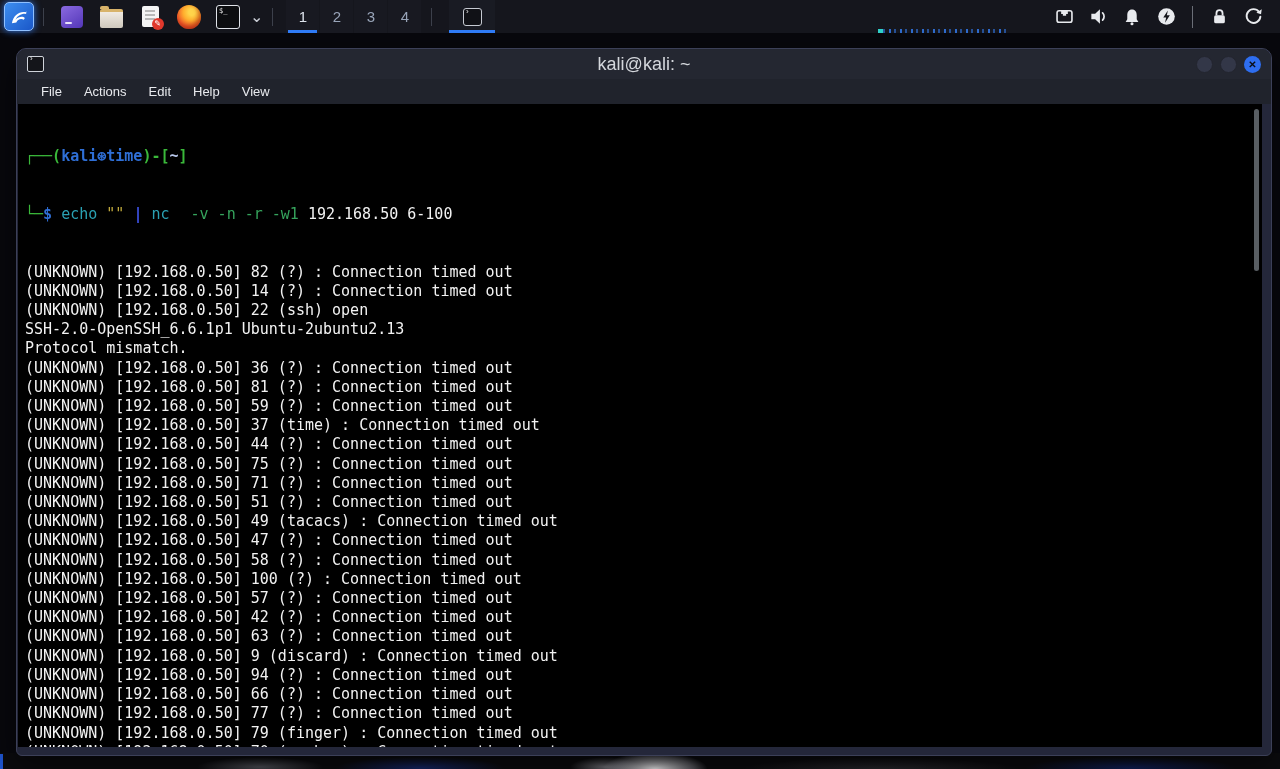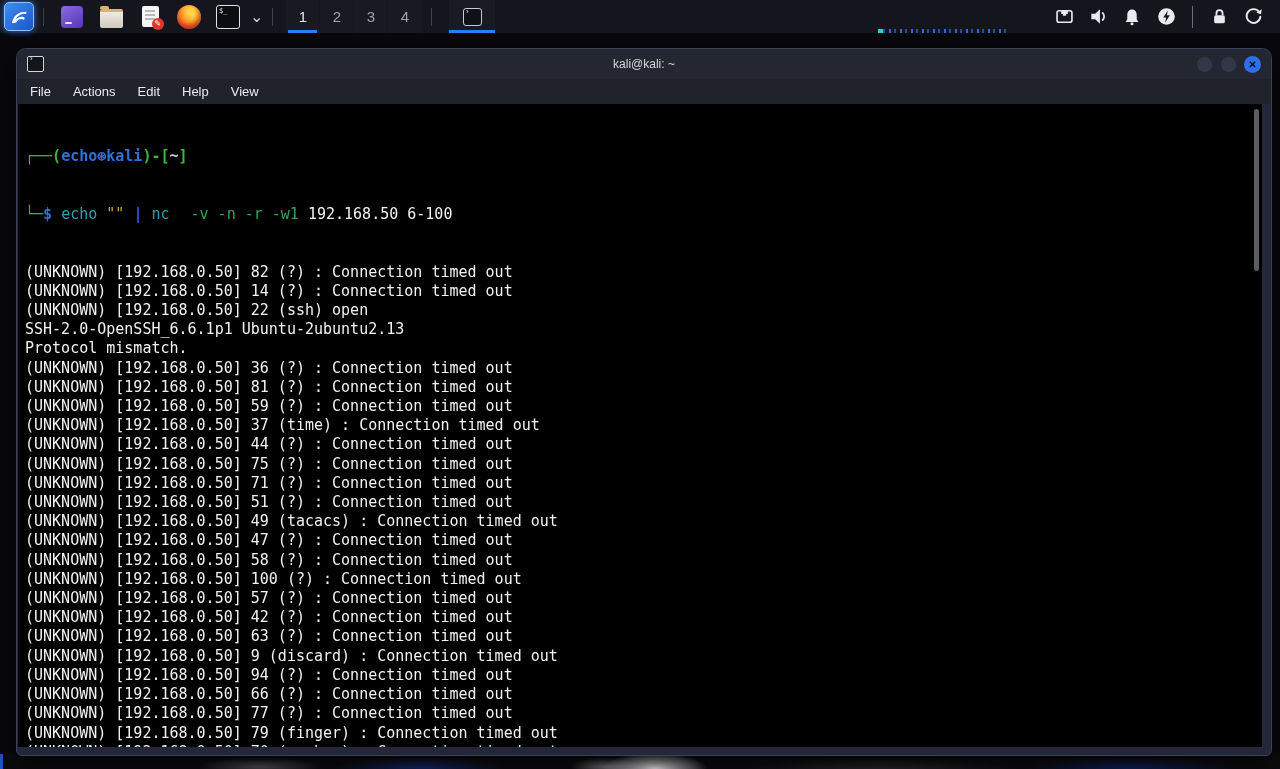--- a/index.html
+++ b/index.html
@@ -84,28 +84,28 @@
     display:flex;flex-direction:column;
   }
   .titlebar{
     height:30px;flex:0 0 auto;background:#242731;border-radius:9px 9px 0 0;
     display:flex;align-items:center;position:relative;
   }
   .tb-icon{width:15px;height:14px;background:#14151a;border:1px solid #cfd3da;border-radius:2px;margin-left:10px;position:relative;}
   .tb-icon::before{content:"›";position:absolute;left:2px;top:-3px;color:#e8e8e8;font-size:8px;}
   .tb-title{
     position:absolute;left:0;right:0;text-align:center;
-    font-size:12px;color:#d4d7dc;pointer-events:none;
+    font-size:18px;color:#d4d7dc;pointer-events:none;
   }
   .tb-buttons{position:absolute;right:10px;top:0;height:30px;display:flex;align-items:center;gap:7px;}
   .wbtn{width:17px;height:17px;border-radius:50%;cursor:pointer;}
   .wbtn.plain{background:#333748;border:1px solid #23252f;box-sizing:border-box;}
   .wbtn.close{background:#2e6ef0;color:#0b0e14;font-size:10px;font-weight:bold;line-height:17px;text-align:center;}
   .menubar{
-    height:25px;flex:0 0 auto;background:#20232c;display:flex;align-items:center;padding-left:2px;
+    height:25px;flex:0 0 auto;background:#20232c;display:flex;align-items:center;padding-left:13px;
   }
   .menu-item{padding:0 11px;font-size:13px;color:#e8eaee;cursor:pointer;}
   .screen-wrap{
     flex:1;margin:0 9px 8px 1px;background:#000;position:relative;overflow:hidden;
   }
   .screen{
     padding:5px 0 0 7px;
     font:15px/19.2px "DejaVu Sans Mono",monospace;
     color:#f2f2f2;white-space:pre;
   }
@@ -223,19 +223,19 @@
   </div>
   <div class="menubar">
     <div class="menu-item">File</div>
     <div class="menu-item">Actions</div>
     <div class="menu-item">Edit</div>
     <div class="menu-item">Help</div>
     <div class="menu-item">View</div>
   </div>
   <div class="screen-wrap">
     <div class="screen">
-      <div class="line"><span class="g">┌──(</span><span class="b">echo⊛kali</span><span class="g">)-[</span><span class="pw">~</span><span class="g">]</span></div>
+      <div class="line"><span class="g">┌──(</span><span class="b">kali⊛time</span><span class="g">)-[</span><span class="pw">~</span><span class="g">]</span></div>
       <div class="line"><span class="g">└─</span><span class="b">$</span><span> </span><span class="t">echo</span><span> </span><span class="y">""</span><span> </span><span class="pipe">|</span><span> </span><span class="t">nc</span><span> </span><span class="fl">-v -n -r -w1</span><span> </span><span class="w">192.168.50 6-100</span></div>
       <div><div class="line out">(UNKNOWN) [192.168.0.50] 82 (?) : Connection timed out</div><div class="line out">(UNKNOWN) [192.168.0.50] 14 (?) : Connection timed out</div><div class="line out">(UNKNOWN) [192.168.0.50] 22 (ssh) open</div><div class="line out">SSH-2.0-OpenSSH_6.6.1p1 Ubuntu-2ubuntu2.13</div><div class="line out">Protocol mismatch.</div><div class="line out">(UNKNOWN) [192.168.0.50] 36 (?) : Connection timed out</div><div class="line out">(UNKNOWN) [192.168.0.50] 81 (?) : Connection timed out</div><div class="line out">(UNKNOWN) [192.168.0.50] 59 (?) : Connection timed out</div><div class="line out">(UNKNOWN) [192.168.0.50] 37 (time) : Connection timed out</div><div class="line out">(UNKNOWN) [192.168.0.50] 44 (?) : Connection timed out</div><div class="line out">(UNKNOWN) [192.168.0.50] 75 (?) : Connection timed out</div><div class="line out">(UNKNOWN) [192.168.0.50] 71 (?) : Connection timed out</div><div class="line out">(UNKNOWN) [192.168.0.50] 51 (?) : Connection timed out</div><div class="line out">(UNKNOWN) [192.168.0.50] 49 (tacacs) : Connection timed out</div><div class="line out">(UNKNOWN) [192.168.0.50] 47 (?) : Connection timed out</div><div class="line out">(UNKNOWN) [192.168.0.50] 58 (?) : Connection timed out</div><div class="line out">(UNKNOWN) [192.168.0.50] 100 (?) : Connection timed out</div><div class="line out">(UNKNOWN) [192.168.0.50] 57 (?) : Connection timed out</div><div class="line out">(UNKNOWN) [192.168.0.50] 42 (?) : Connection timed out</div><div class="line out">(UNKNOWN) [192.168.0.50] 63 (?) : Connection timed out</div><div class="line out">(UNKNOWN) [192.168.0.50] 9 (discard) : Connection timed out</div><div class="line out">(UNKNOWN) [192.168.0.50] 94 (?) : Connection timed out</div><div class="line out">(UNKNOWN) [192.168.0.50] 66 (?) : Connection timed out</div><div class="line out">(UNKNOWN) [192.168.0.50] 77 (?) : Connection timed out</div><div class="line out">(UNKNOWN) [192.168.0.50] 79 (finger) : Connection timed out</div><div class="line out">(UNKNOWN) [192.168.0.50] 70 (gopher) : Connection timed out</div></div>
     </div>
     <div class="scroll-thumb"></div>
   </div>
 </div>
 
 </body></html>

